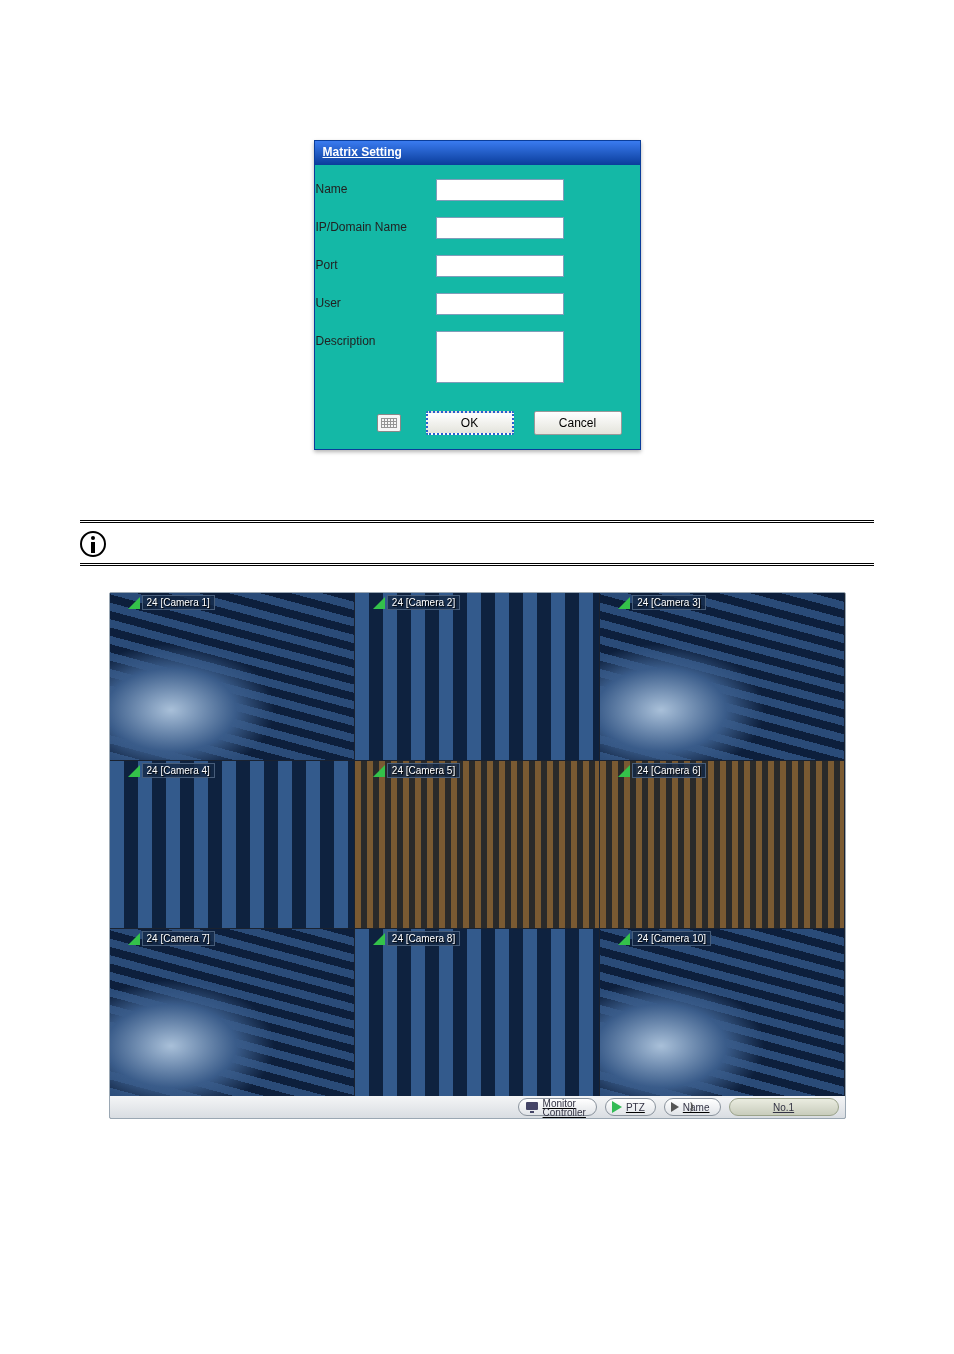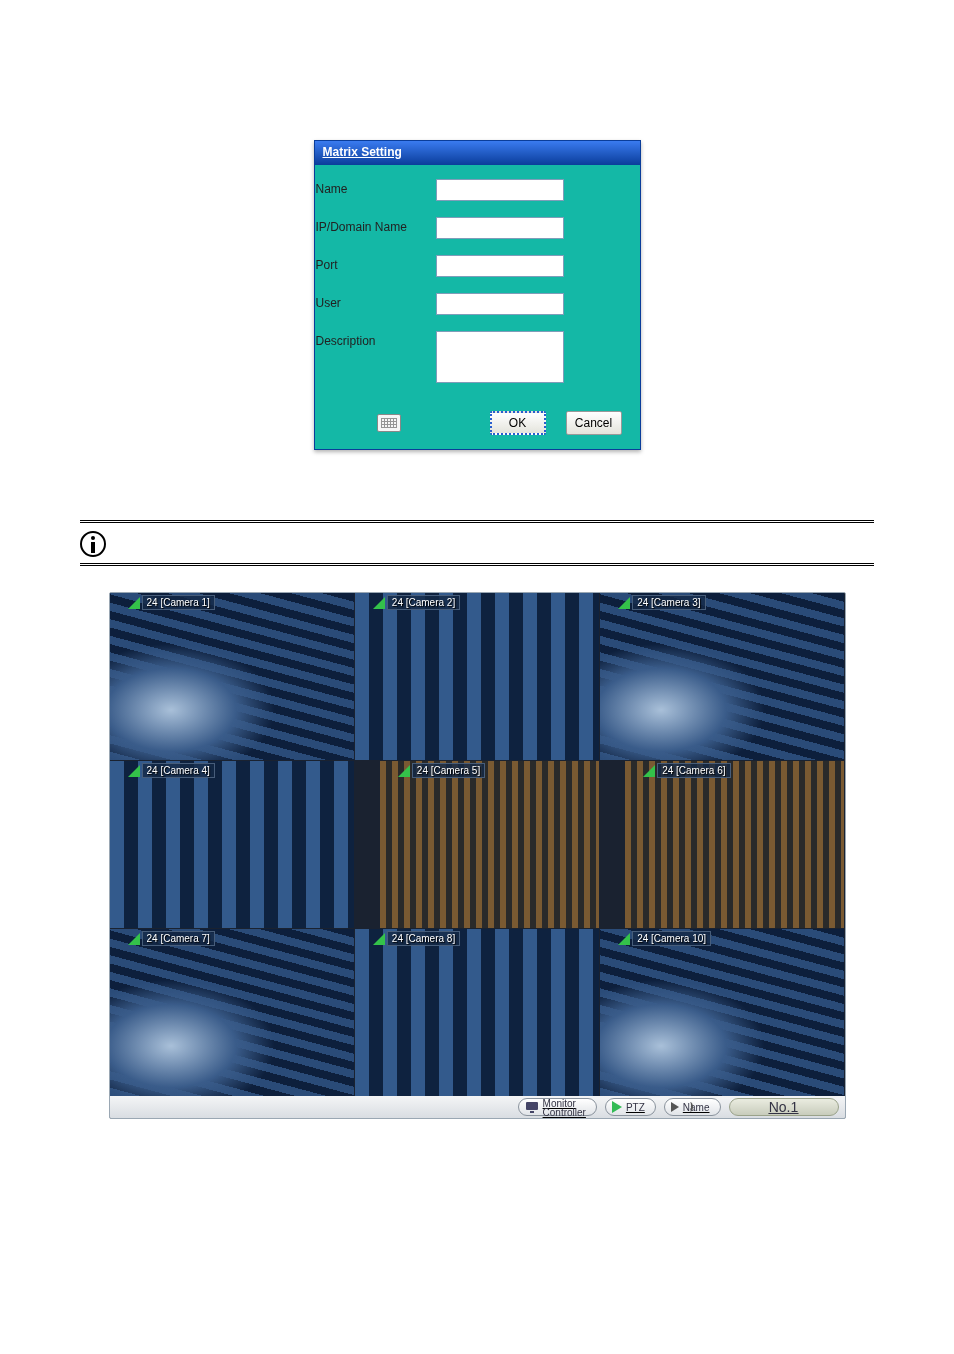--- a/index.html
+++ b/index.html
@@ -74,21 +74,21 @@
   }
   .kbd-icon::before {
     content: "";
     position: absolute;
     top: 3px; left: 3px; right: 3px; bottom: 3px;
     background: repeating-linear-gradient(90deg,#555 0,#555 1px,transparent 1px,transparent 3px),
                 repeating-linear-gradient(0deg,#555 0,#555 1px,transparent 1px,transparent 3px);
     opacity: 0.6;
   }
   .dlg-btn {
-    width: 56px;
+    width: 88px;
     height: 24px;
     border: 1px solid #999;
     background: linear-gradient(to bottom,#ffffff,#e4e4dc);
     font-size: 12px;
     border-radius: 2px;
     cursor: pointer;
   }
   .dlg-btn.hot { border: 2px dotted #2a5ecf; }
 
   
@@ -145,21 +145,20 @@
   }
   .cam-cell.control-room2 {
     background:
       repeating-linear-gradient(90deg, #335a8c 0, #335a8c 14px, #0e223f 14px, #0e223f 28px),
       linear-gradient(to bottom, #0e223f 0%, #24446c 100%);
   }
   .cam-cell.store {
     background:
       repeating-linear-gradient(90deg, #7a5a32 0, #7a5a32 6px, #2a2a2a 6px, #2a2a2a 12px),
       linear-gradient(to bottom, #5a4a3a 0%, #3a2e22 100%);
-    margin-left: 25px;
   }
   .cam-overlay {
     position: absolute;
     top: 2px; left: 18px;
     display: flex;
     align-items: center;
     gap: 2px;
   }
   .cam-tri {
     width: 0; height: 0;
@@ -202,21 +201,21 @@
   .mon-ico { fill:#446; }
   .arrow-ico { width:0;height:0;border-style:solid;border-width:6px 0 6px 10px;border-color:transparent transparent transparent #3b5; display:inline-block;}
   .spk-ico { width:0;height:0;border-style:solid;border-width:5px 0 5px 8px;border-color:transparent transparent transparent #555; display:inline-block; position:relative;}
   .spk-ico::after{content:"";position:absolute;left:8px;top:-5px;width:4px;height:10px;border-right:2px solid #555;border-radius:0 50% 50% 0;}
   .status-slot {
     width: 110px;
     height: 18px;
     border-radius: 9px;
     background: linear-gradient(to bottom,#eaece0,#c8ccbc);
     border: 1px solid #9aa28a;
-    font-size: 14px;
+    font-size: 10px;
     display: flex;
     align-items: center;
     justify-content: center;
     color: #334;
     text-decoration: underline;
   }
   .pill .sub { font-size: 10px; line-height: 8px; display:block; }
   .pill .lbl { line-height: 10px; }
 </style>
 </head>

